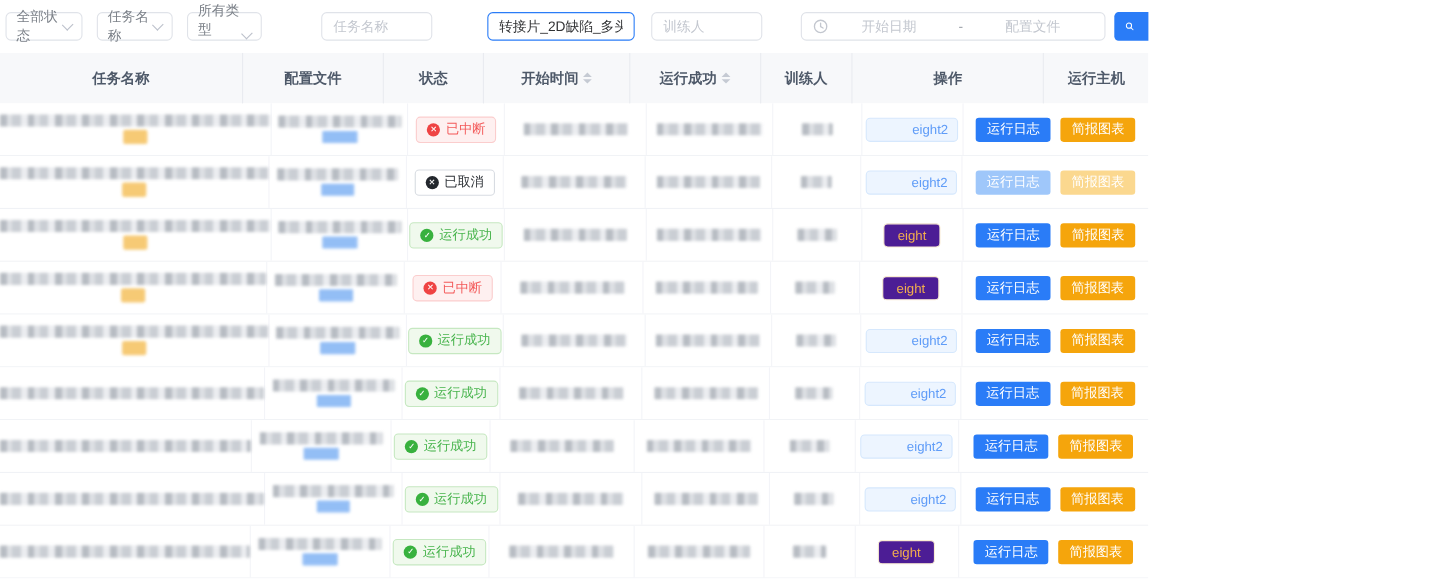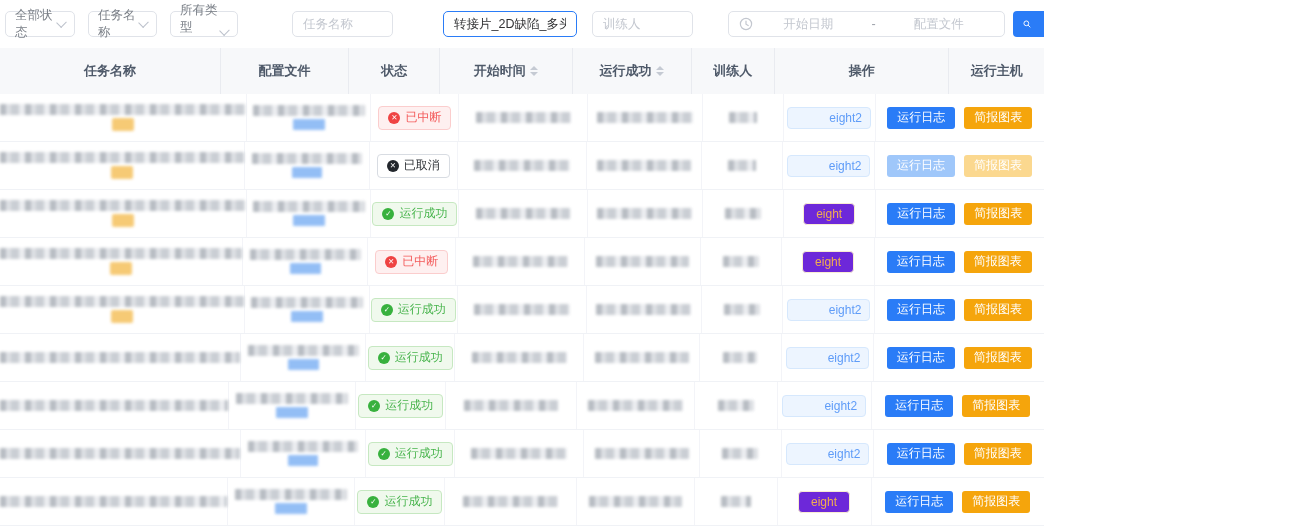--- a/index.html
+++ b/index.html
@@ -63,21 +63,21 @@
   .status-badge.interrupted .st-icon{background:#ef4343;}
   .status-badge.cancelled{color:var(--cancel,#2f3338);background:#fff;border-color:#d8dce2;}
   .status-badge.cancelled .st-icon{background:#23272d;}
   .status-badge.success{color:var(--ok,#48b44d);background:#f0f9ed;border-color:#c6e8c1;}
   .status-badge.success .st-icon{background:#38b13e;}
 
   
   .host-badge{display:inline-flex;align-items:center;justify-content:center;height:22px;
       min-width:52px;padding:0 8px;border-radius:4px;font-size:12px;border:1px solid transparent;box-sizing:border-box;}
   .host-badge.blue{color:var(--hostb,#5f9cf8);background:#edf5ff;border-color:#d6e8fd;padding-left:41px;}
-  .host-badge.yellow{color:var(--hosty,#f2ae4e);background:#6d28d9;border-color:#f9ecd3;}
+  .host-badge.yellow{color:var(--hosty,#f2ae4e);background:#4c1d95;border-color:#f9ecd3;}
 
   
   .btn{height:22px;padding:0 10px;border:none;border-radius:3px;font-size:12px;color:#fff;
       display:inline-flex;align-items:center;cursor:pointer;font-family:inherit;}
   .btn-log{background:var(--primary,#2a7cf7);}
   .btn-report{background:var(--warn,#f5a50c);}
   .btn-log.disabled{background:#9fc7fa;cursor:default;}
   .btn-report.disabled{background:#fbd88f;cursor:default;}
 </style>
 </head>

